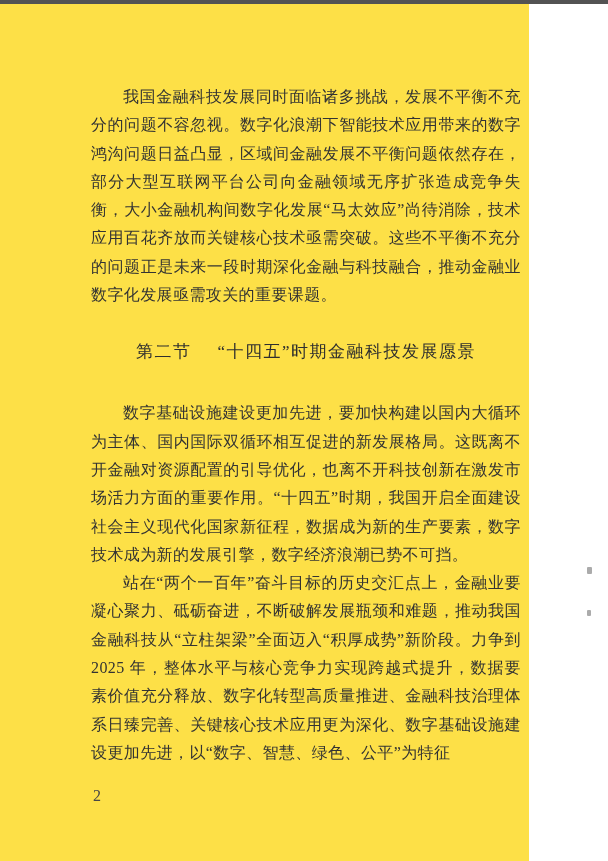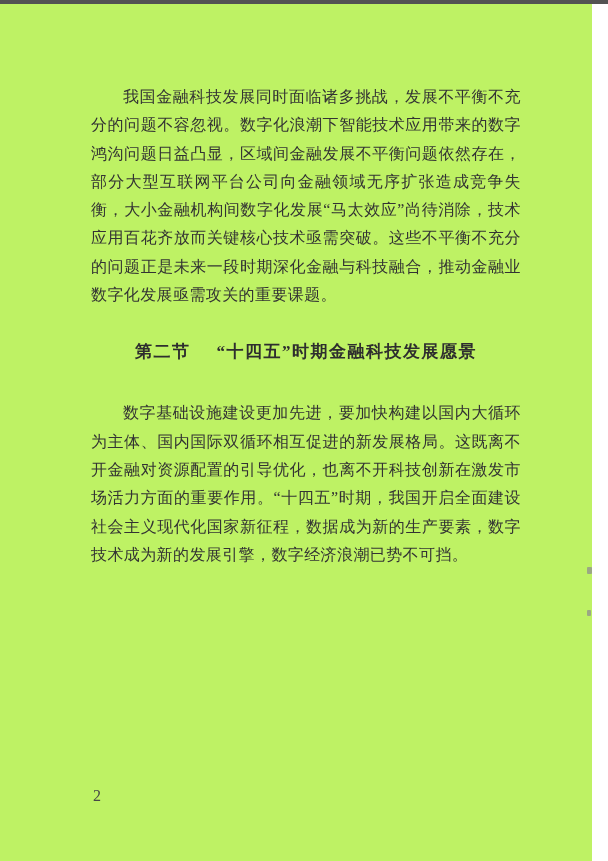--- a/index.html
+++ b/index.html
@@ -5,23 +5,23 @@
   html, body {
     margin: 0;
     padding: 0;
     width: 608px;
     height: 861px;
     overflow: hidden;
     background: #ffffff;
   }
   .page {
     position: relative;
-    width: 592px;
+    width: 529px;
     height: 861px;
-    background: #bef264;
+    background: #fde047;
     font-family: "Liberation Serif", "DejaVu Serif", serif;
     color: #333333;
   }
   .scan-edge-top {
     position: absolute;
     top: 0;
     left: 0;
     width: 608px;
     height: 4px;
     background: #535353;
@@ -38,21 +38,21 @@
     line-height: 28.3px;
     letter-spacing: 0.4px;
     text-indent: 2em;
     text-align: justify;
     text-align-last: left;
     color: #333333;
   }
   .section-heading {
     margin: 31px 0 36px 0;
     font-size: 17px;
-    font-weight: bold;
+    font-weight: normal;
     text-align: center;
     letter-spacing: 1.5px;
     color: #2e2e2e;
     font-family: "Liberation Serif", "DejaVu Serif", serif;
   }
   .section-heading .heading-gap {
     display: inline-block;
     width: 26px;
   }
   .page-number {
@@ -78,19 +78,20 @@
 <div class="page">
   <div class="scan-edge-top"></div>
 
   <div class="content">
     <p>我国金融科技发展同时面临诸多挑战，发展不平衡不充分的问题不容忽视。数字化浪潮下智能技术应用带来的数字鸿沟问题日益凸显，区域间金融发展不平衡问题依然存在，部分大型互联网平台公司向金融领域无序扩张造成竞争失衡，大小金融机构间数字化发展“马太效应”尚待消除，技术应用百花齐放而关键核心技术亟需突破。这些不平衡不充分的问题正是未来一段时期深化金融与科技融合，推动金融业数字化发展亟需攻关的重要课题。</p>
 
     <h2 class="section-heading"><span>第二节</span><span class="heading-gap"></span><span>“十四五”时期金融科技发展愿景</span></h2>
 
     <p>数字基础设施建设更加先进，要加快构建以国内大循环为主体、国内国际双循环相互促进的新发展格局。这既离不开金融对资源配置的引导优化，也离不开科技创新在激发市场活力方面的重要作用。“十四五”时期，我国开启全面建设社会主义现代化国家新征程，数据成为新的生产要素，数字技术成为新的发展引擎，数字经济浪潮已势不可挡。</p>
 
+    <p>站在“两个一百年”奋斗目标的历史交汇点上，金融业要凝心聚力、砥砺奋进，不断破解发展瓶颈和难题，推动我国金融科技从“立柱架梁”全面迈入“积厚成势”新阶段。力争到 2025 年，整体水平与核心竞争力实现跨越式提升，数据要素价值充分释放、数字化转型高质量推进、金融科技治理体系日臻完善、关键核心技术应用更为深化、数字基础设施建设更加先进，以“数字、智慧、绿色、公平”为特征</p>
   </div>
 
   <div class="page-number">2</div>
 
   <div class="speck speck1"></div>
   <div class="speck speck2"></div>
 </div>
 
 </body></html>

